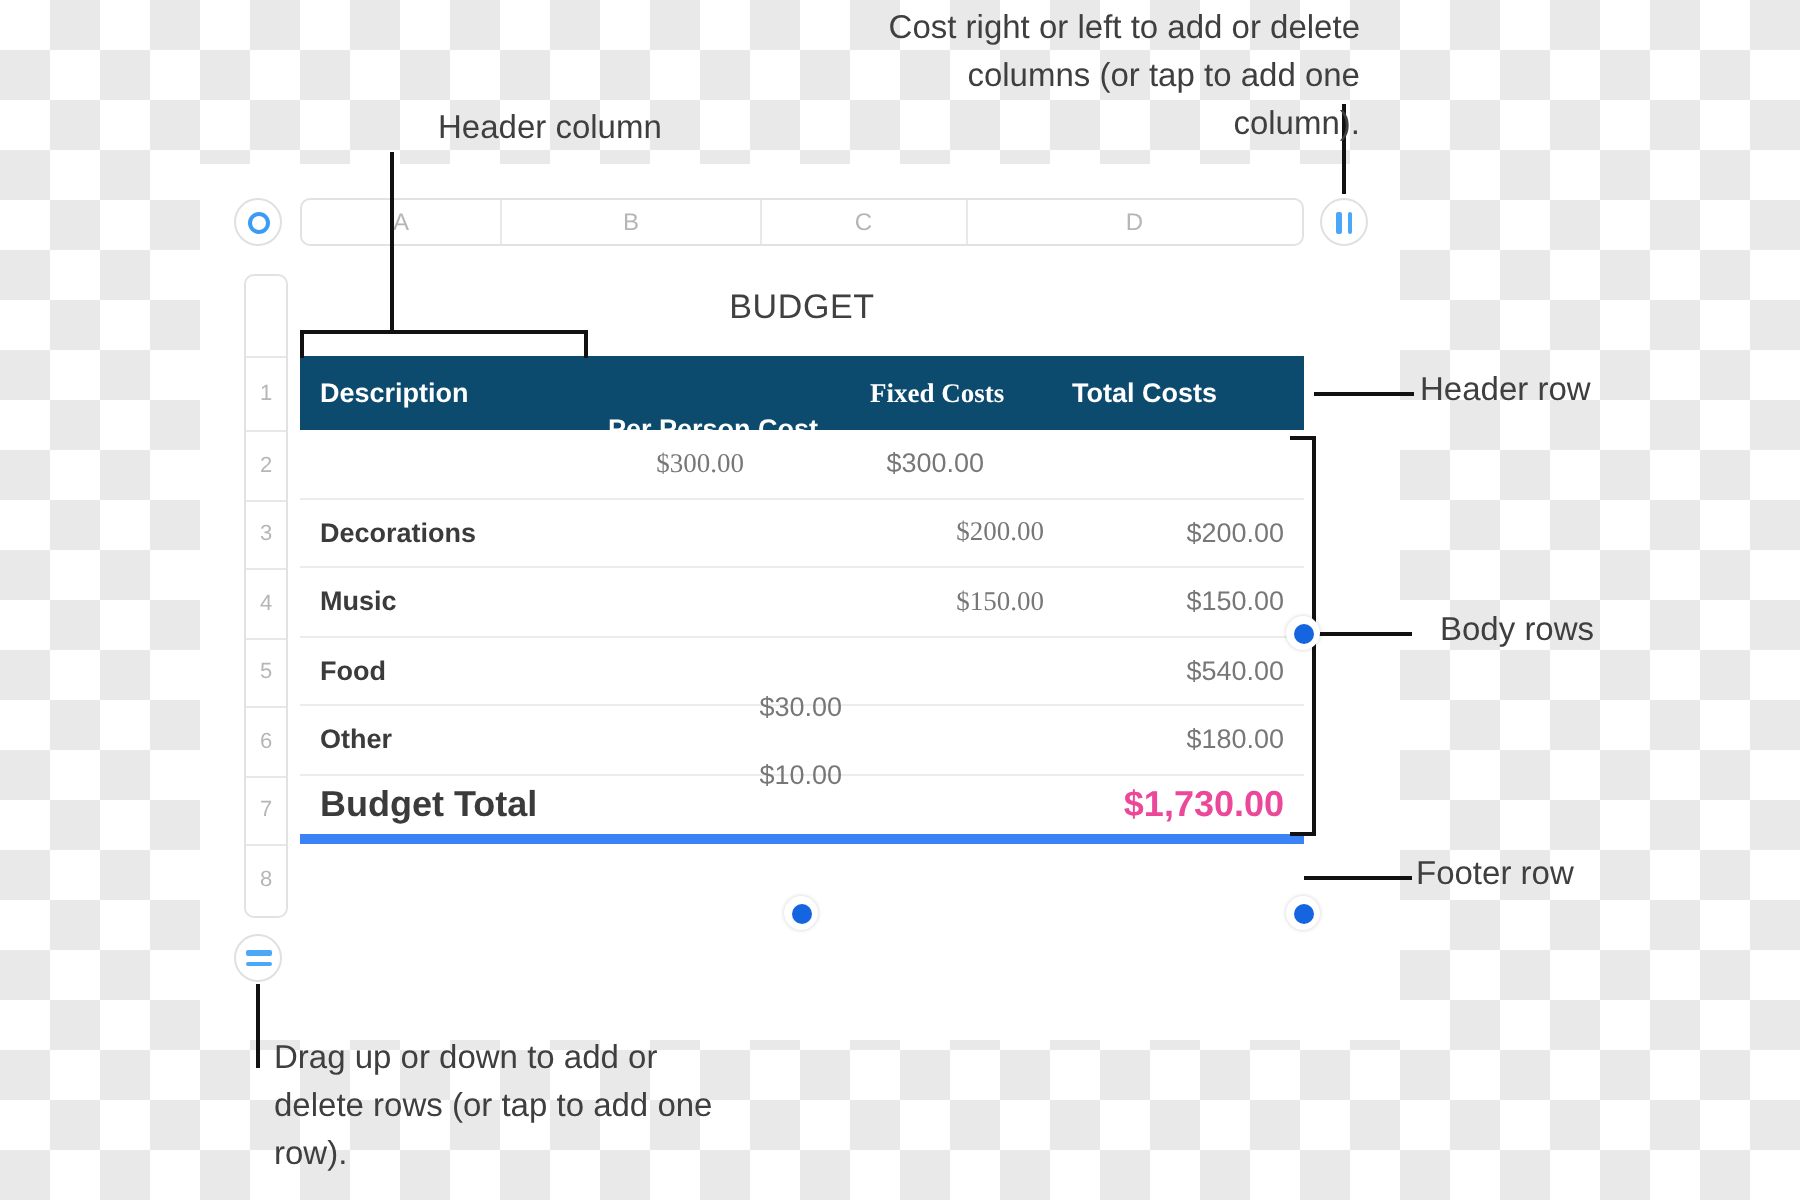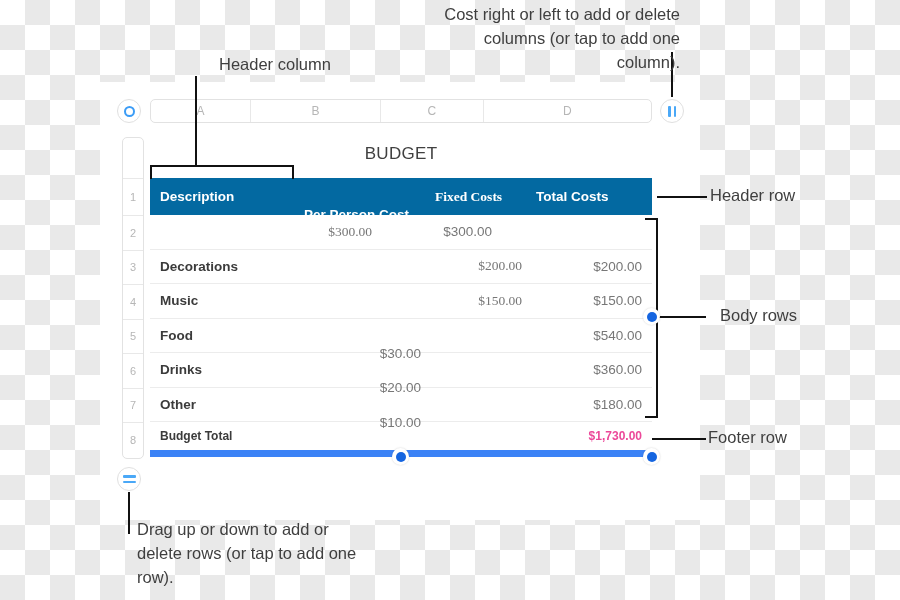--- a/index.html
+++ b/index.html
@@ -70,24 +70,24 @@
   
   #title{
     position:absolute;left:150px;top:144px;width:502px;text-align:center;
     font-size:17px;color:#404040;letter-spacing:.3px;
   }
   #table{
     position:absolute;left:150px;top:178px;width:502px;
   }
   #table .row{display:flex;align-items:center;height:34.5px;box-sizing:border-box;}
   #table .row.header{
-    background:#0369a1;height:37px;color:#fff;font-weight:bold;font-size:13.5px;
+    background:#0c4a6e;height:37px;color:#fff;font-weight:bold;font-size:13.5px;
   }
   #table .row.body{border-bottom:1px solid #ececec;font-size:13.5px;color:#777;}
-  #table .row.footer{font-size:12px;color:#777;border-bottom:7px solid #3b82f6;}
+  #table .row.footer{font-size:18px;color:#777;border-bottom:5px solid #3b82f6;}
   #table .c0{width:150px;padding-left:10px;box-sizing:border-box;text-align:left;}
   #table .c1{width:131px;padding-right:10px;box-sizing:border-box;text-align:right;margin-top:36px;}
   #table .c2{width:101px;padding-right:10px;box-sizing:border-box;text-align:right;font-family:Liberation Serif, serif;}
   #table .c3{width:120px;padding-right:10px;box-sizing:border-box;text-align:right;}
   #table .row.header .c0,
   #table .row.header .c1,
   #table .row.header .c2,
   #table .row.header .c3{color:#fff;}
   #table .row.header .c1,#table .row.header .c2,#table .row.header .c3{text-align:left;padding-left:4px;padding-right:0;}
   #table .row.body .c0,#table .row.footer .c0{color:#3b3b3b;font-weight:bold;}
@@ -204,26 +204,20 @@
     <span class="c0">Music</span>
     <span class="c1"></span>
     <span class="c2">$150.00</span>
     <span class="c3">$150.00</span>
   </div>
   <div class="row body">
     <span class="c0">Food</span>
     <span class="c1">$30.00</span>
     <span class="c2"></span>
     <span class="c3">$540.00</span>
-  </div>
-  <div class="row body">
-    <span class="c0">Drinks</span>
-    <span class="c1">$20.00</span>
-    <span class="c2"></span>
-    <span class="c3">$360.00</span>
   </div>
   <div class="row body">
     <span class="c0">Other</span>
     <span class="c1">$10.00</span>
     <span class="c2"></span>
     <span class="c3">$180.00</span>
   </div>
 
   <div class="row footer">
     <span class="c0">Budget Total</span>

